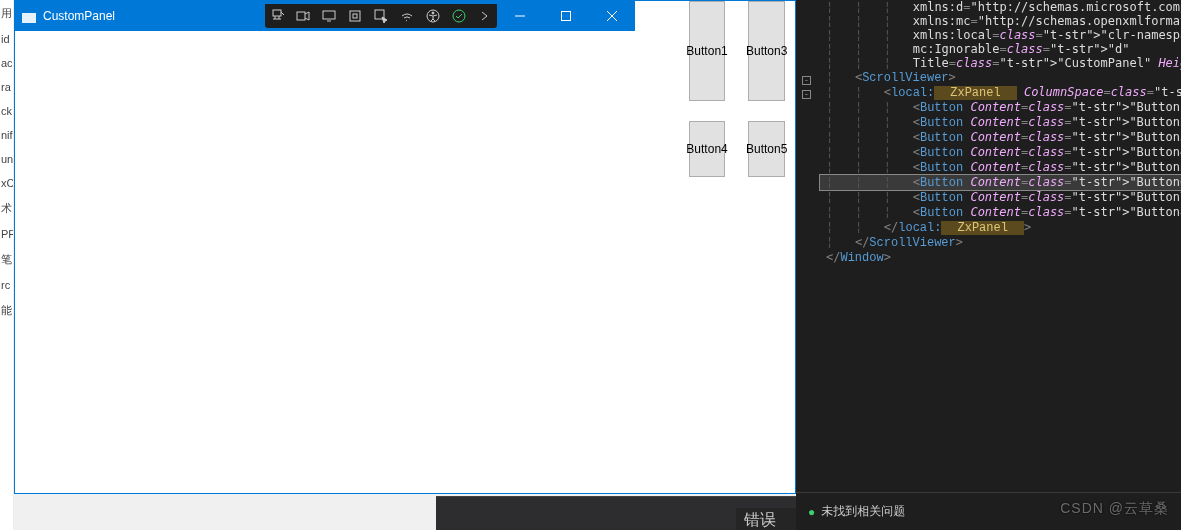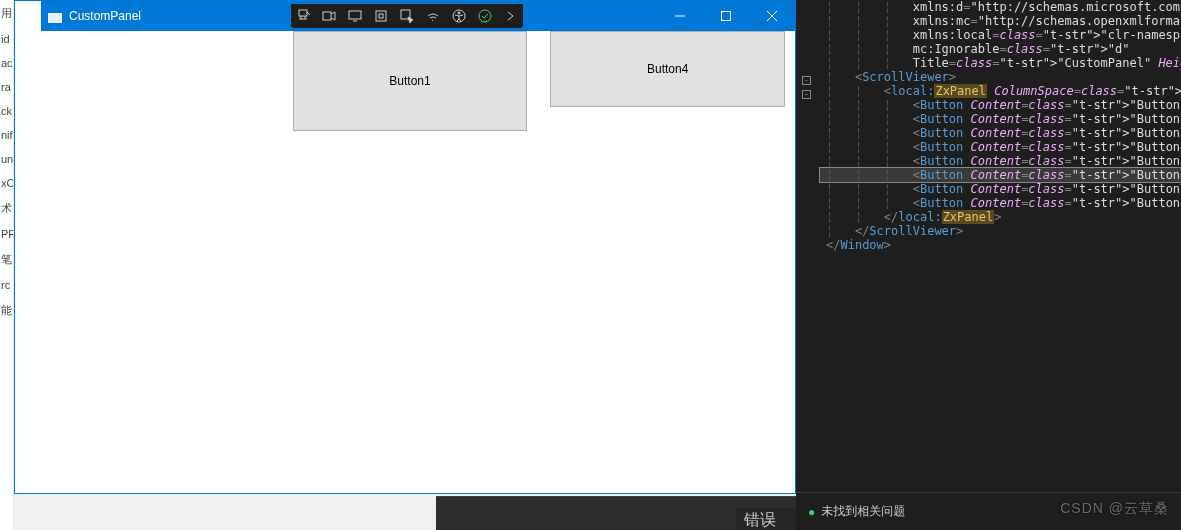--- a/index.html
+++ b/index.html
@@ -16,21 +16,21 @@
   font-size: 11px; color: #444;
   overflow: hidden;
 }
 .leftbar span { display: block; padding: 6px 1px; }
 
 .appwindow {
   position: absolute; left: 14px; top: 0;
   width: 782px; height: 494px;
   background: #fff;
   border: 1px solid #0078d7;
-  display: flex; flex-direction: column; padding-left: 26px;
+  display: flex; flex-direction: row;
 }
 .titlebar {
   height: 30px; background: #0078d7; color: #fff;
   display: flex; align-items: center;
   font-size: 12px;
   flex-shrink: 0;
 }
 .titlebar .icon { width: 16px; height: 16px; margin: 0 6px; }
 .titlebar .icon svg { width: 16px; height: 16px; }
 .titlebar .title { flex: 0 0 auto; }
@@ -63,42 +63,42 @@
   justify-content: flex-end;
 }
 .wpfbtn {
   width: calc((100% - 30px)/3);
   background: #e1e1e1;
   border: 1px solid #adadad;
   display: flex; align-items: center; justify-content: center;
   font-size: 12px; color: #000;
 }
 .h100 { height: 100px; }
-.h80 { height: 76px; }
+.h80 { height: 56px; }
 
 
 .editor {
   position: absolute; left: 796px; top: 0; right: 0; height: 492px;
   background: #1e1e1e;
   font-family: Consolas, NSimSun, monospace;
   font-size: 12px; color: #dcdcdc;
   padding: 0 0 0 24px;
   overflow: hidden;
 }
 .editor .guides {
   position:absolute; left:0; top:0; bottom:0; width:24px;
   color:#888; font-size:10px; text-align:center;
 }
 .editor .guides .minus { position:absolute; left:6px; width:9px; height:9px; border:1px solid #888; color:#888; line-height:7px; font-size:9px; text-align:center; }
 .code { white-space: pre; line-height: 14px; position:relative; }
 .code .indent { color:#555; }
-.t-elem { color:#569cd6; }
+.t-elem { color:#569cd6;font-family:Liberation Mono, monospace; }
 .t-attr { color:#f0abfc;font-style:italic; }
 .t-punc { color:#808080; }
-.hl-y { background:#5a4a1e; color:#e0c576; padding:0 1px; }
+.hl-y { background:#5a4a1e; color:#e0c576; padding:0 16px; }
 .code .row { padding-left: 6px; }
 .code .row.selected { background:#3a3a3a; outline:1px solid #888; }
 
 .statusbar {
   position:absolute; left:796px; top:492px; right:0; height:38px;
   background:#1e1e1e; border-top:1px solid #3a3a3a;
   color:#ccc; font-size:12px;
   display:flex; align-items:center; padding:0 12px;
 }
 .statusbar .ok { color:#3bd16f; margin-right:6px; }
@@ -219,22 +219,28 @@
             <line x1="0" y1="0" x2="10" y2="10"></line>
             <line x1="10" y1="0" x2="0" y2="10"></line>
           </svg>
       </div>
     </div>
   </div>
   <div class="client">
       <div class="wpfbtn h100">
         <span>Button1</span>
       </div>
+      <div class="wpfbtn h100">
+        <span>Button3</span>
+      </div>
       <div class="wpfbtn h80">
         <span>Button4</span>
+      </div>
+      <div class="wpfbtn h80">
+        <span>Button5</span>
       </div>
     </div>
 </div>
 
 <div class="editor">
   <div class="guides">
     <div class="minus" style="top:76px;">-</div>
     <div class="minus" style="top:90px;">-</div>
   </div>
   <div class="code"><div class="row"><span class="indent">¦   </span><span class="indent">¦   </span><span class="indent">¦   </span>xmlns:d<span class="t-punc">=</span>"http://schemas.microsoft.com/expression/blend</div><div class="row"><span class="indent">¦   </span><span class="indent">¦   </span><span class="indent">¦   </span>xmlns:mc<span class="t-punc">=</span>"http://schemas.openxmlformats.org/markup-com</div><div class="row"><span class="indent">¦   </span><span class="indent">¦   </span><span class="indent">¦   </span>xmlns:local<span class="t-punc">=</span><span <span="" class="t-attr">class</span><span class="t-punc">=</span>"t-str"&gt;"clr-namespace:Zhaoxi.Demo"</div><div class="row"><span class="indent">¦   </span><span class="indent">¦   </span><span class="indent">¦   </span>mc:Ignorable<span class="t-punc">=</span><span <span="" class="t-attr">class</span><span class="t-punc">=</span>"t-str"&gt;"d"</div><div class="row"><span class="indent">¦   </span><span class="indent">¦   </span><span class="indent">¦   </span>Title<span class="t-punc">=</span><span <span="" class="t-attr">class</span><span class="t-punc">=</span>"t-str"&gt;"CustomPanel" <span class="t-attr">Height</span>"t-str"&gt;"450" "t-str"&gt;"800"</div><div class="row"><span class="indent">¦   </span><span class="t-punc">&lt;</span><span class="t-elem">ScrollViewer</span><span class="t-punc">&gt;</span></div><div class="row"><span class="indent">¦   </span><span class="indent">¦   </span><span class="t-punc">&lt;</span><span class="t-elem">local:<span class="hl-y">ZxPanel</span></span> <span class="t-attr">ColumnSpace</span><span class="t-punc">=</span><span <span="" class="t-attr">class</span><span class="t-punc">=</span>"t-str"&gt;"15" "t-str"&gt;"20"</div><div class="row"><span class="indent">¦   </span><span class="indent">¦   </span><span class="indent">¦   </span><span class="t-punc">&lt;</span><span class="t-elem">Button</span> <span class="t-attr">Content</span><span class="t-punc">=</span><span <span="" class="t-attr">class</span><span class="t-punc">=</span>"t-str"&gt;"Button1" "t-str"&gt;"100"</div><div class="row"><span class="indent">¦   </span><span class="indent">¦   </span><span class="indent">¦   </span><span class="t-punc">&lt;</span><span class="t-elem">Button</span> <span class="t-attr">Content</span><span class="t-punc">=</span><span <span="" class="t-attr">class</span><span class="t-punc">=</span>"t-str"&gt;"Button2" "t-str"&gt;"80"</div><div class="row"><span class="indent">¦   </span><span class="indent">¦   </span><span class="indent">¦   </span><span class="t-punc">&lt;</span><span class="t-elem">Button</span> <span class="t-attr">Content</span><span class="t-punc">=</span><span <span="" class="t-attr">class</span><span class="t-punc">=</span>"t-str"&gt;"Button3" "t-str"&gt;"80"</div><div class="row"><span class="indent">¦   </span><span class="indent">¦   </span><span class="indent">¦   </span><span class="t-punc">&lt;</span><span class="t-elem">Button</span> <span class="t-attr">Content</span><span class="t-punc">=</span><span <span="" class="t-attr">class</span><span class="t-punc">=</span>"t-str"&gt;"Button4" "t-str"&gt;"80"</div><div class="row"><span class="indent">¦   </span><span class="indent">¦   </span><span class="indent">¦   </span><span class="t-punc">&lt;</span><span class="t-elem">Button</span> <span class="t-attr">Content</span><span class="t-punc">=</span><span <span="" class="t-attr">class</span><span class="t-punc">=</span>"t-str"&gt;"Button5" "t-str"&gt;"80"</div><div class="row selected"><span class="indent">¦   </span><span class="indent">¦   </span><span class="indent">¦   </span><span class="t-punc">&lt;</span><span class="t-elem">Button</span> <span class="t-attr">Content</span><span class="t-punc">=</span><span <span="" class="t-attr">class</span><span class="t-punc">=</span>"t-str"&gt;"Button6" "t-str"&gt;"80"</div><div class="row"><span class="indent">¦   </span><span class="indent">¦   </span><span class="indent">¦   </span><span class="t-punc">&lt;</span><span class="t-elem">Button</span> <span class="t-attr">Content</span><span class="t-punc">=</span><span <span="" class="t-attr">class</span><span class="t-punc">=</span>"t-str"&gt;"Button7" "t-str"&gt;"80"</div><div class="row"><span class="indent">¦   </span><span class="indent">¦   </span><span class="indent">¦   </span><span class="t-punc">&lt;</span><span class="t-elem">Button</span> <span class="t-attr">Content</span><span class="t-punc">=</span><span <span="" class="t-attr">class</span><span class="t-punc">=</span>"t-str"&gt;"Button8" "t-str"&gt;"80"</div><div class="row"><span class="indent">¦   </span><span class="indent">¦   </span><span class="t-punc">&lt;/</span><span class="t-elem">local:<span class="hl-y">ZxPanel</span></span><span class="t-punc">&gt;</span></div><div class="row"><span class="indent">¦   </span><span class="t-punc">&lt;/</span><span class="t-elem">ScrollViewer</span><span class="t-punc">&gt;</span></div><div class="row"><span class="t-punc">&lt;/</span><span class="t-elem">Window</span><span class="t-punc">&gt;</span></div></div>

